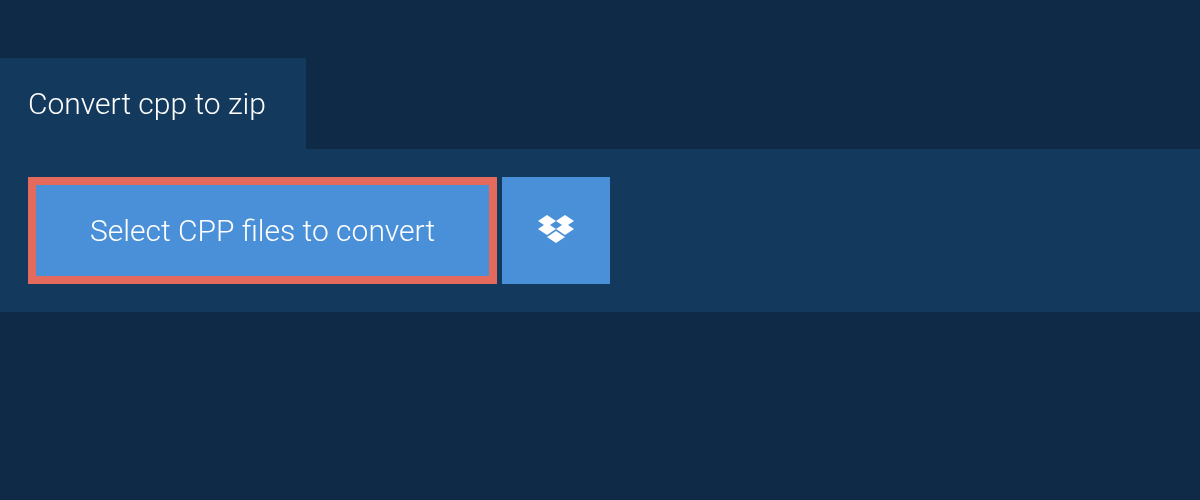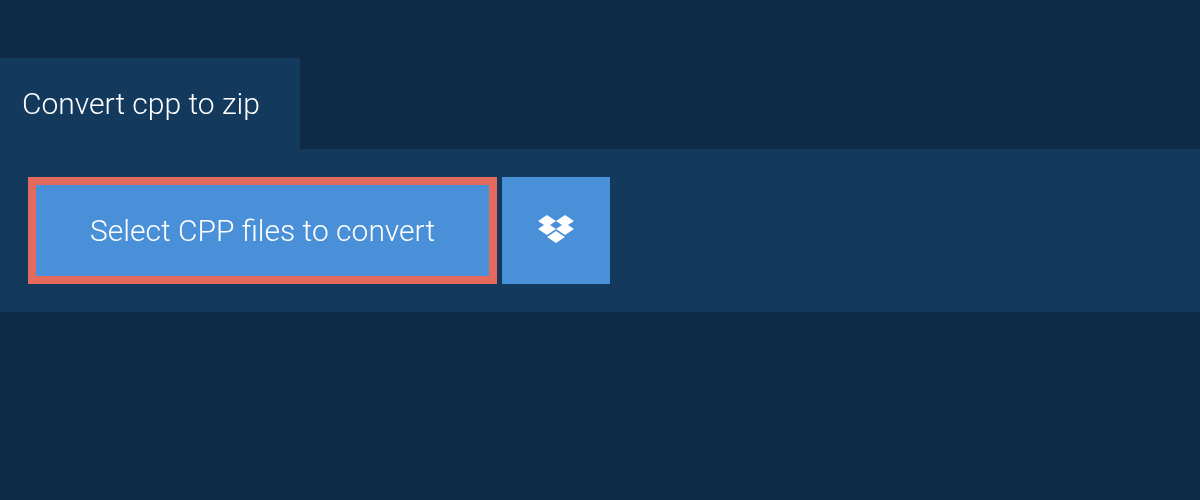--- a/index.html
+++ b/index.html
@@ -10,21 +10,21 @@
     body {
       width: 1200px;
       height: 500px;
       background: #0e2a47;
       font-family: -apple-system, BlinkMacSystemFont, "Segoe UI", Roboto, "Helvetica Neue", Arial, sans-serif;
       overflow: hidden;
     }
     .tab-header {
       background: #13395d;
       display: inline-block;
-      padding: 28px 40px 28px 22px;
+      padding: 28px 40px 28px 28px;
       margin-top: 58px;
     }
     .tab-header-text {
       color: #ffffff;
       font-size: 30px;
       font-weight: 300;
     }
     .panel {
       background: #13395d;
       padding: 28px 0 28px 28px;

